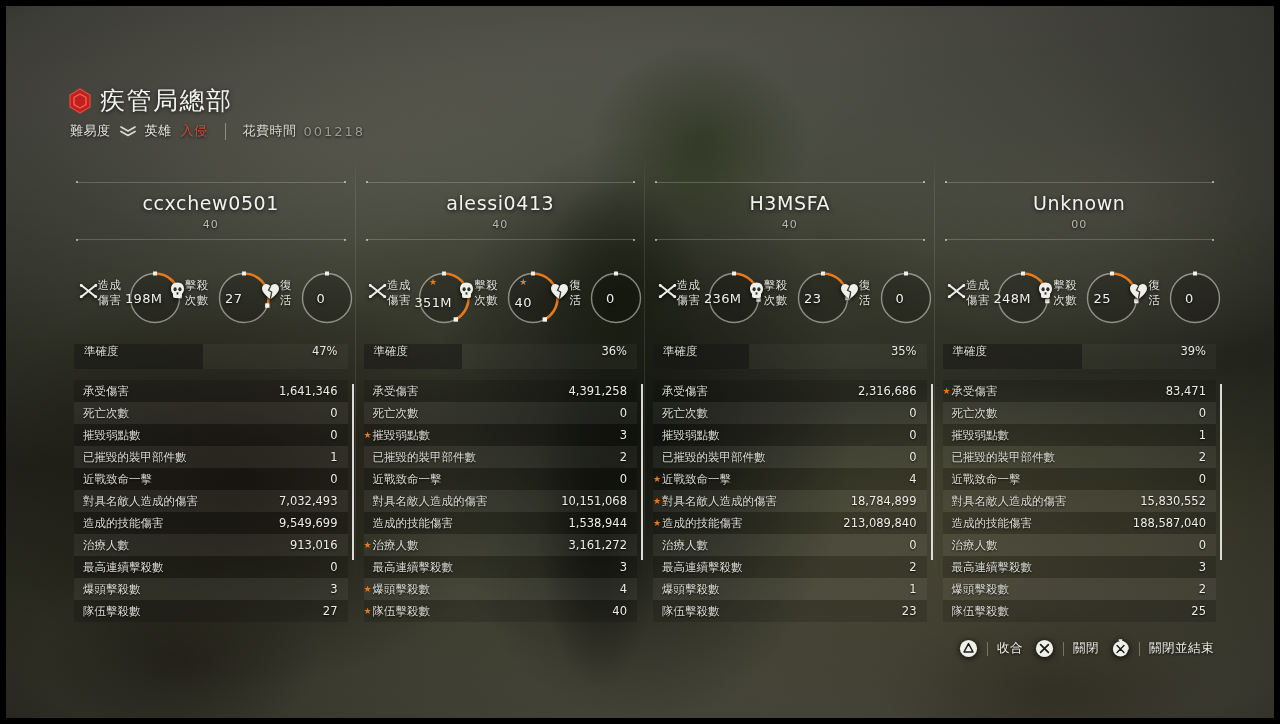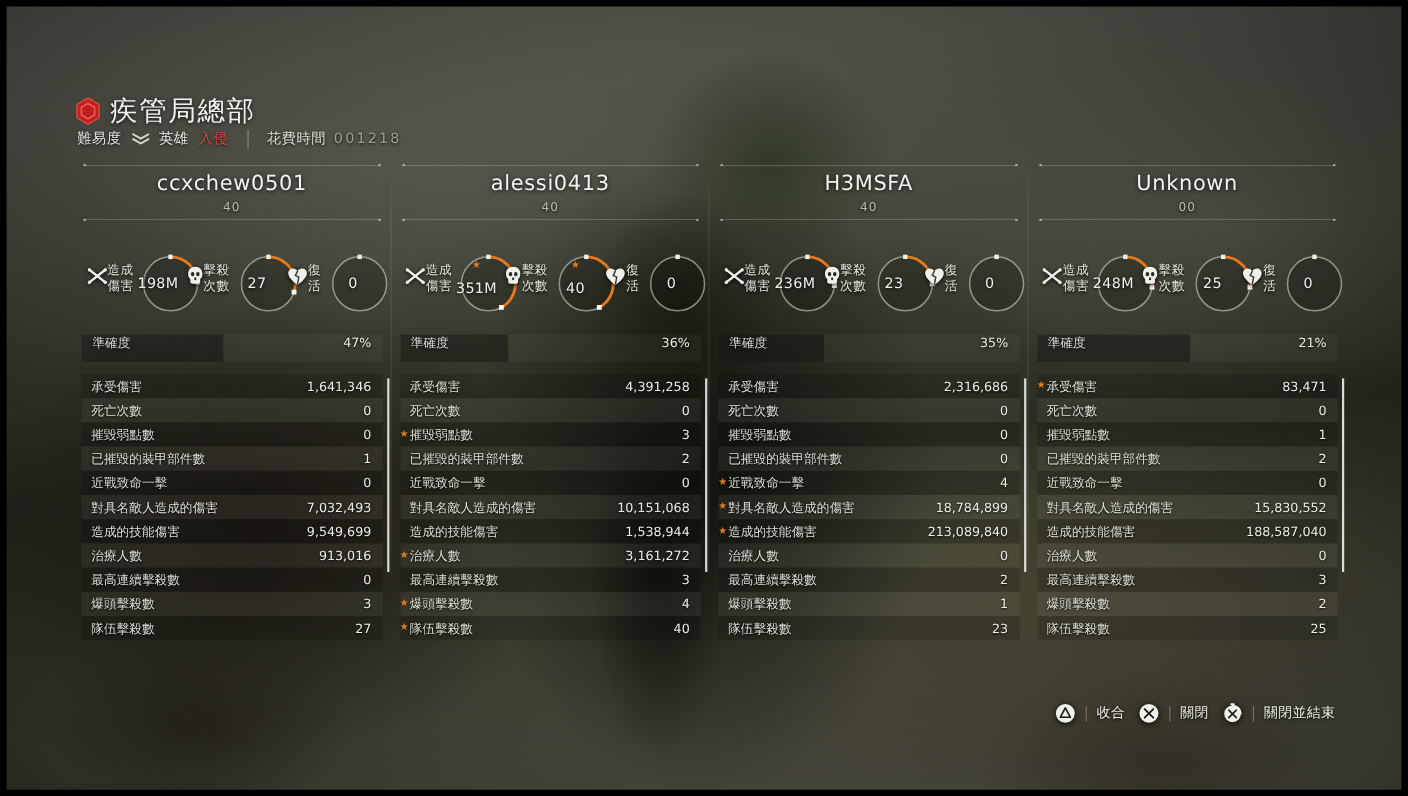--- a/index.html
+++ b/index.html
@@ -45,40 +45,40 @@
   
   #header { position:absolute; left:68px; top:84px; width:700px; }
   .title-row { display:flex; align-items:center; gap:8px; }
   .hex-icon { width:24px; height:26px; position:relative; }
   .hex-icon svg { display:block; }
   .title-text {
     font-size:25px; color:#f2f2ee; letter-spacing:1.5px;
     text-shadow:0 1px 4px rgba(0,0,0,.8); font-weight:400;
   }
   .sub-row {
-    display:flex; align-items:center; gap:7px; margin-top:0; margin-left:2px;
+    display:flex; align-items:center; gap:7px; margin-top:5px; margin-left:2px;
     font-size:13px; color:#d6d6d0; text-shadow:0 1px 3px rgba(0,0,0,.85);
   }
   .sub-label { color:#e6e6e0; letter-spacing:.5px; }
   .chev-icon { display:inline-flex; margin:0 2px; }
   .diff-name { color:#f0f0ea; letter-spacing:.5px; }
   .diff-mod { color:#d8463a; font-weight:normal; letter-spacing:.5px; margin-left:2px; }
   .sub-divider { width:1px; height:17px; background:rgba(220,220,210,.45); margin:0 10px; }
   .time-label { color:#dcdcd4; letter-spacing:.5px; }
   .time-value { color:#9d9d93; letter-spacing:2px; font-size:13px; }
 
   
   #players { position:absolute; left:66px; top:150px; width:1158px; display:flex; }
   .player-col { width:289.5px; position:relative; padding:0 8px; }
   .col-sep { position:absolute; top:4px; bottom:42px; width:1px; right:0;
              background:linear-gradient(to bottom, rgba(255,255,255,0) 0%, rgba(255,255,255,.10) 10%, rgba(255,255,255,.10) 80%, rgba(255,255,255,0) 100%); }
 
   
-  .name-box { position:relative; height:50px; display:flex; flex-direction:column;
-              align-items:center; justify-content:center; }
+  .name-box { position:relative; height:58px; display:flex; flex-direction:column;
+              align-items:center; justify-content:center;margin-top:32px; }
   .name-box::before, .name-box::after {
     content:""; position:absolute; left:2px; right:2px; height:1px;
     background:rgba(230,230,220,.22);
   }
   .name-box::before { top:0; }
   .name-box::after { bottom:0; }
   .tick { position:absolute; width:2px; height:2px; background:rgba(240,240,230,.55); }
   .tick.tl{left:2px;top:-1px;} .tick.tr{right:2px;top:-1px;}
   .tick.bl{left:2px;bottom:-1px;} .tick.br{right:2px;bottom:-1px;}
   .player-name {
@@ -628,21 +628,21 @@
                 <circle cx="28" cy="28" r="24.5" fill="rgba(0,0,0,0.20)" stroke="rgba(225,225,215,0.55)" stroke-width="1.4"></circle>
                 <rect x="26" y="1.5" width="4" height="4" fill="#f0f0ea"></rect>
               </svg>
               <div class="ring-val">0</div>
             </div>
           </div>
         </div>
         <div class="accuracy">
           <div class="acc-fill" style="width:51%"></div>
           <span class="acc-label">準確度</span>
-          <span class="acc-val">21%</span>
+          <span class="acc-val">39%</span>
         </div>
         <div class="statlist">
           <div class="scrollbar"></div>
           <div class="srow">
             <span class="sstar">★</span>
             <span class="slabel">承受傷害</span>
             <span class="sval">83,471</span>
           </div>
           <div class="srow">
             <span class="slabel">死亡次數</span>

